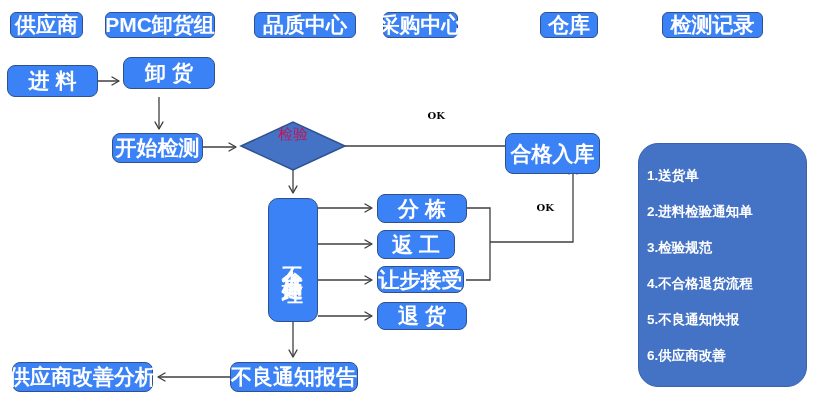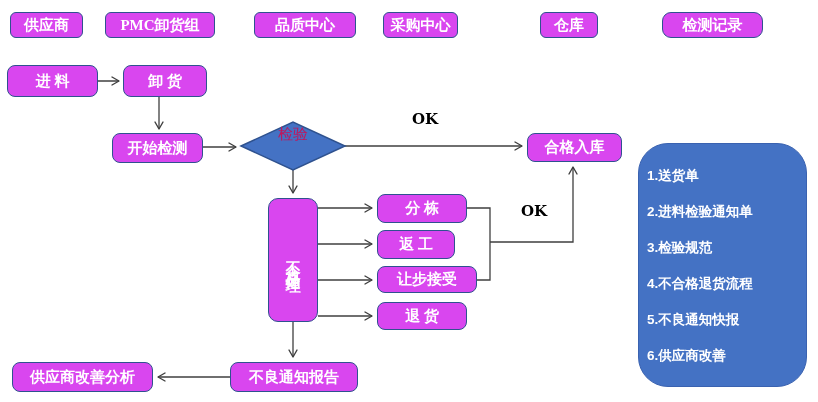--- a/index.html
+++ b/index.html
@@ -9,76 +9,75 @@
     background:#ffffff;
     font-family:"Liberation Sans", sans-serif;
     overflow:hidden;
   }
   svg.overlay{
     position:absolute;left:0;top:0;width:818px;height:402px;
     pointer-events:none;
   }
   .shape{
     position:absolute;
-    background:#d946ef;
+    background:#3b82f6;
     border:1.5px solid #2F528F;
     border-radius:8px;
     color:#ffffff;
     font-weight:bold;
-    font-size:15px;
+    font-size:21px;
     display:flex;align-items:center;justify-content:center;
     box-sizing:border-box;
     text-align:center;
     line-height:1.1;
     white-space:nowrap;
-    font-family:Liberation Serif, serif;
   }
   .lane{border-radius:6px;}
   
   .lane-supplier{left:10px;top:12px;width:73px;height:26px;}
   .lane-pmc{left:105px;top:12px;width:110px;height:26px;}
   .lane-quality{left:245px;top:12px;width:102px;height:26px;margin-left:9px;}
   .lane-purchase{left:383px;top:12px;width:75px;height:26px;}
   .lane-warehouse{left:540px;top:12px;width:58px;height:26px;}
-  .lane-records{left:662px;top:12px;width:101px;height:26px;border-radius:9px;}
+  .lane-records{left:662px;top:12px;width:101px;height:26px;}
   
   .n-incoming{left:7px;top:65px;width:91px;height:32px;}
-  .n-unload{left:123px;top:65px;width:84px;height:32px;}
+  .n-unload{left:123px;top:57px;width:92px;height:32px;}
   .n-start{left:112px;top:133px;width:91px;height:30px;}
-  .n-pass{left:527px;top:133px;width:95px;height:29px;}
+  .n-pass{left:505px;top:133px;width:95px;height:41px;}
   .n-nonconf{
     left:268px;top:198px;width:50px;height:124px;
     writing-mode:vertical-lr;text-orientation:upright;
     letter-spacing:4px;border-radius:10px;
   }
   .n-sort{left:377px;top:194px;width:90px;height:29px;}
   .n-rework{left:377px;top:230px;width:78px;height:29px;}
-  .n-concession{left:377px;top:266px;width:100px;height:27px;text-align:right;}
+  .n-concession{left:377px;top:266px;width:87px;height:27px;text-align:right;}
   .n-return{left:377px;top:302px;width:90px;height:28px;}
   .n-report{left:230px;top:362px;width:128px;height:30px;}
   .n-analysis{left:12px;top:362px;width:141px;height:30px;}
   
   .diamond-label{
     position:absolute;left:241px;top:110px;width:104px;height:48px;
     display:flex;align-items:center;justify-content:center;
     color:#be185d;font-weight:normal;font-size:15px;
   }
   
   .ok-label{
     position:absolute;
     font-family:"DejaVu Serif","Liberation Serif",serif;
-    font-weight:bold;font-size:15px;color:#000;
-    width:40px;text-align:center;
+    font-weight:bold;font-size:10px;color:#000;
+    width:40px;text-align:right;
   }
   .ok-top{left:405px;top:110px;}
   .ok-mid{left:514px;top:202px;}
   
   .panel{
     position:absolute;left:638px;top:143px;width:169px;height:244px;
-    background:#4472C4;border:1px solid #3A62B0;border-radius:30px;
+    background:#4472C4;border:1px solid #3A62B0;border-radius:20px;
     box-sizing:border-box;
     padding:14px 4px 0 8px;
     color:#ffffff;
   }
   .panel-item{
     height:36px;display:flex;align-items:center;
     font-size:13.5px;font-weight:bold;white-space:nowrap;
   }
 </style>
 </head>

